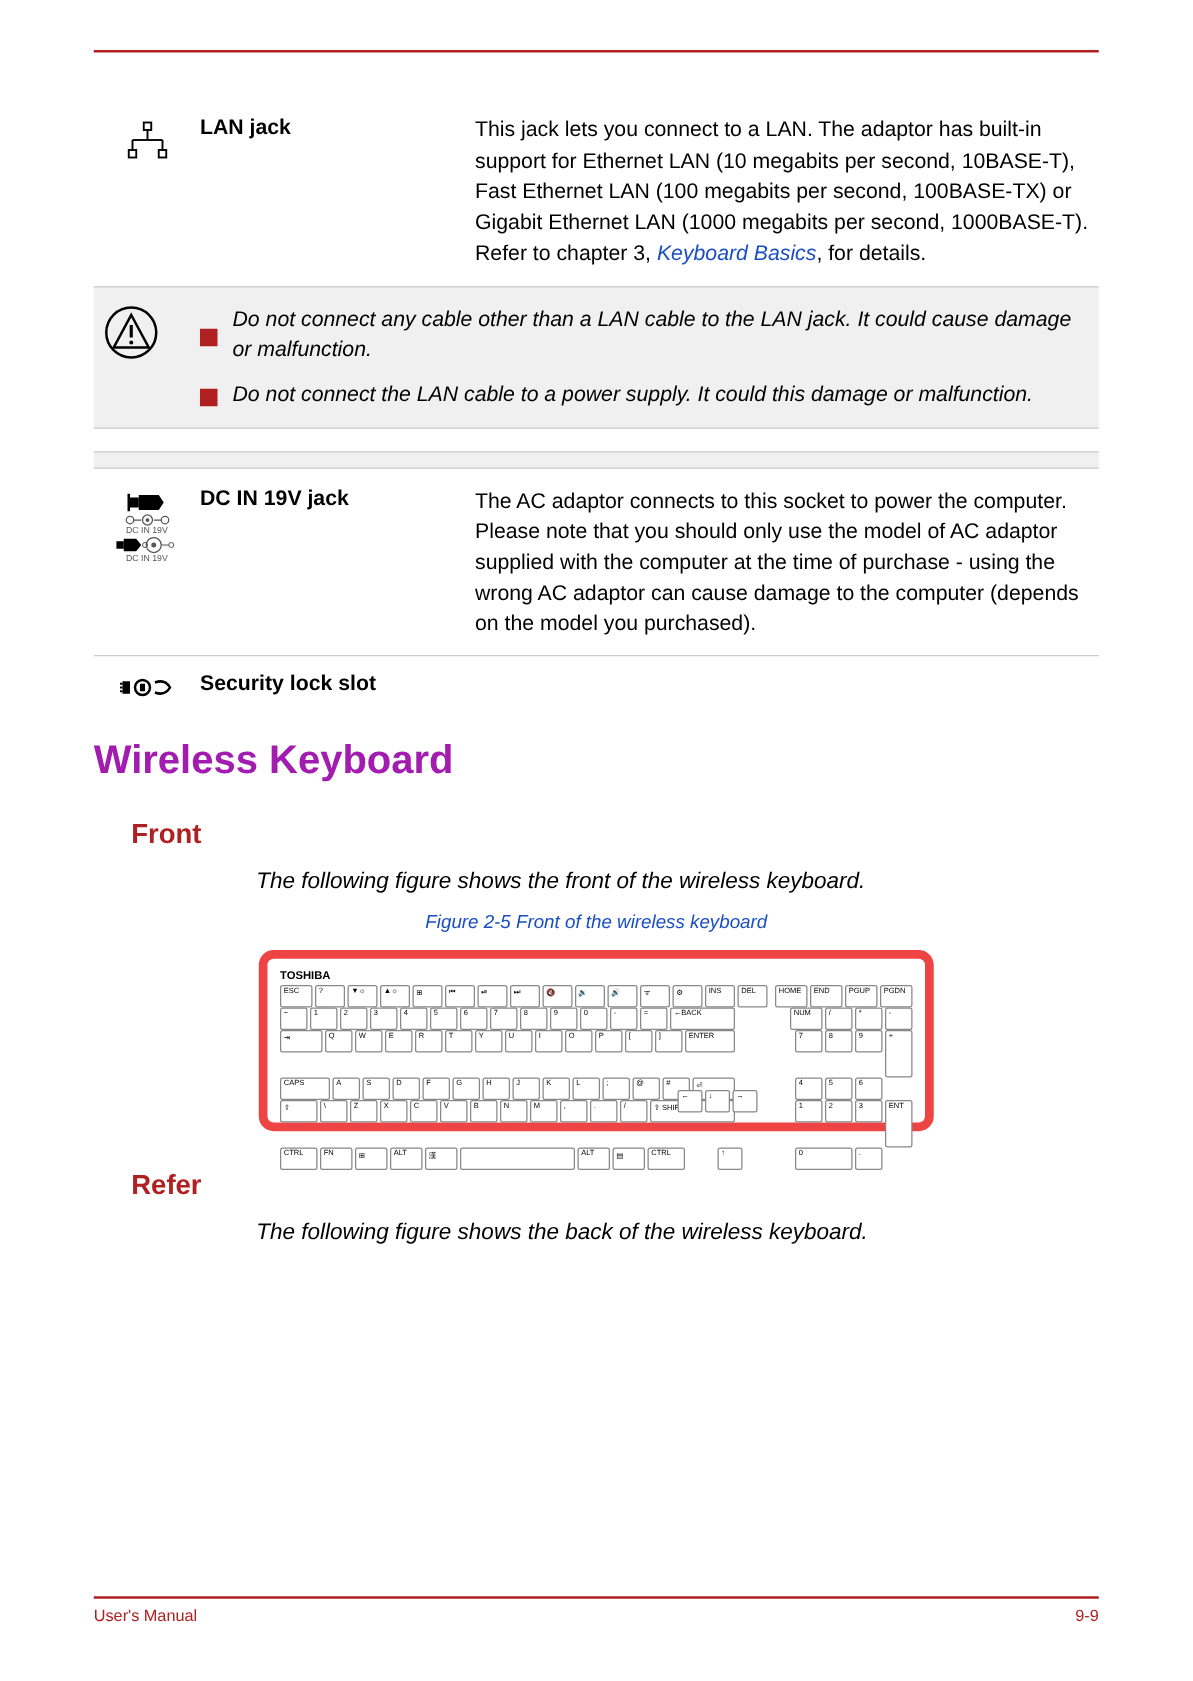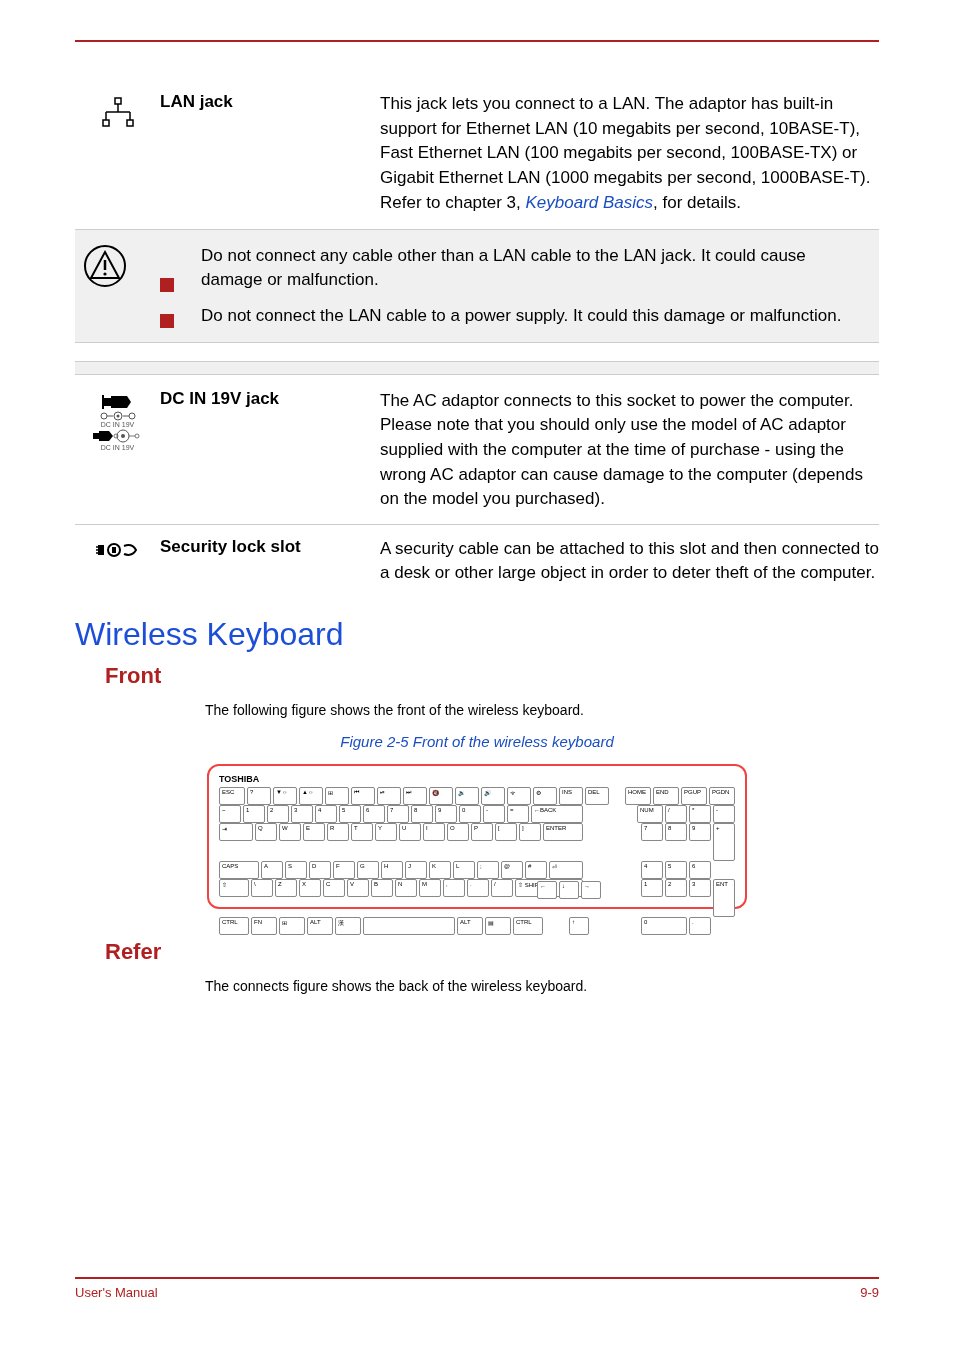--- a/index.html
+++ b/index.html
@@ -62,25 +62,25 @@
       flex-shrink: 0;
       display: flex;
       justify-content: flex-start;
       padding-left: 8px;
     }
     .warn-content {
       flex: 1;
     }
     .warn-item {
       display: flex;
-      align-items: flex-end;
+      align-items: center;
       margin-bottom: 12px;
+      font-style: italic;
       font-size: 17px;
       line-height: 1.4;
-      gap: 15px;
     }
     .warn-item:last-child {
       margin-bottom: 0;
     }
     .warn-bullet {
       width: 14px;
       height: 14px;
       background: #b02020;
       flex-shrink: 0;
       margin-right: 12px;
@@ -91,51 +91,52 @@
       margin: 12px 0;
     }
     .gray-spacer {
       background: #f0f0f0;
       height: 14px;
       border-top: 1px solid #ccc;
       border-bottom: 1px solid #ccc;
       margin: 14px 0;
     }
     .section-heading {
-      color: #1d4ed8;
+      color: #a21caf;
       font-size: 32px;
-      font-weight: normal;
+      font-weight: bold;
       margin-top: 30px;
-      margin-bottom: 10px;
+      margin-bottom: 28px;
     }
     .subsection-heading {
       color: #b02020;
       font-size: 22px;
       font-weight: bold;
       margin-left: 30px;
       margin-bottom: 12px;
     }
     .body-text {
-      font-size: 14px;
+      font-size: 18px;
       margin-left: 130px;
       margin-bottom: 12px;
       line-height: 1.4;
+      font-style: italic;
     }
     .figure-caption {
       color: #1a4ec0;
       font-style: italic;
       font-size: 15px;
       text-align: center;
       margin-bottom: 14px;
     }
     .keyboard-figure {
       width: 540px;
       height: 145px;
       margin: 0 auto 30px auto;
-      border: 2px solid #ef4444;
+      border: 7px solid #ef4444;
       border-radius: 12px;
       padding: 8px 10px;
       background: #fff;
       position: relative;
     }
     .kb-brand {
       font-size: 9px;
       font-weight: bold;
       margin-bottom: 3px;
     }
@@ -264,21 +265,20 @@
       <rect x="2" y="4" width="6" height="10" fill="#000"></rect>
       <line x1="0" y1="6" x2="2" y2="6" stroke="#000" stroke-width="1.5"></line>
       <line x1="0" y1="9" x2="2" y2="9" stroke="#000" stroke-width="1.5"></line>
       <line x1="0" y1="12" x2="2" y2="12" stroke="#000" stroke-width="1.5"></line>
       <circle cx="18" cy="9" r="6" fill="none" stroke="#000" stroke-width="2"></circle>
       <rect x="16" y="6" width="4" height="6" fill="#000"></rect>
       <path d="M 28 5 Q 36 2 40 9 Q 36 16 28 13" fill="none" stroke="#000" stroke-width="2"></path>
     </svg>
   </div>
   <div class="label-col">Security lock slot</div>
-  <div class="desc-col">A security cable can be attached to this slot and then connected to a desk or other large object in order to deter theft of the computer.</div>
 </div>
 
 <h1 class="section-heading">Wireless Keyboard</h1>
 
 <h2 class="subsection-heading">Front</h2>
 
 <p class="body-text">The following figure shows the front of the wireless keyboard.</p>
 
 <p class="figure-caption">Figure 2-5 Front of the wireless keyboard</p>
 
@@ -433,18 +433,18 @@
 
   <div style="position:absolute; bottom:8px; left:328px; display:flex; gap:2px;">
     <div class="key" style="width:20px">←</div>
     <div class="key" style="width:20px">↓</div>
     <div class="key" style="width:20px">→</div>
   </div>
 </div>
 
 <h2 class="subsection-heading">Refer</h2>
 
-<p class="body-text">The connects figure shows the back of the wireless keyboard.</p>
+<p class="body-text">The following figure shows the back of the wireless keyboard.</p>
 
 <div class="footer">
   <span>User's Manual</span>
   <span>9-9</span>
 </div>
 
 </body></html>

